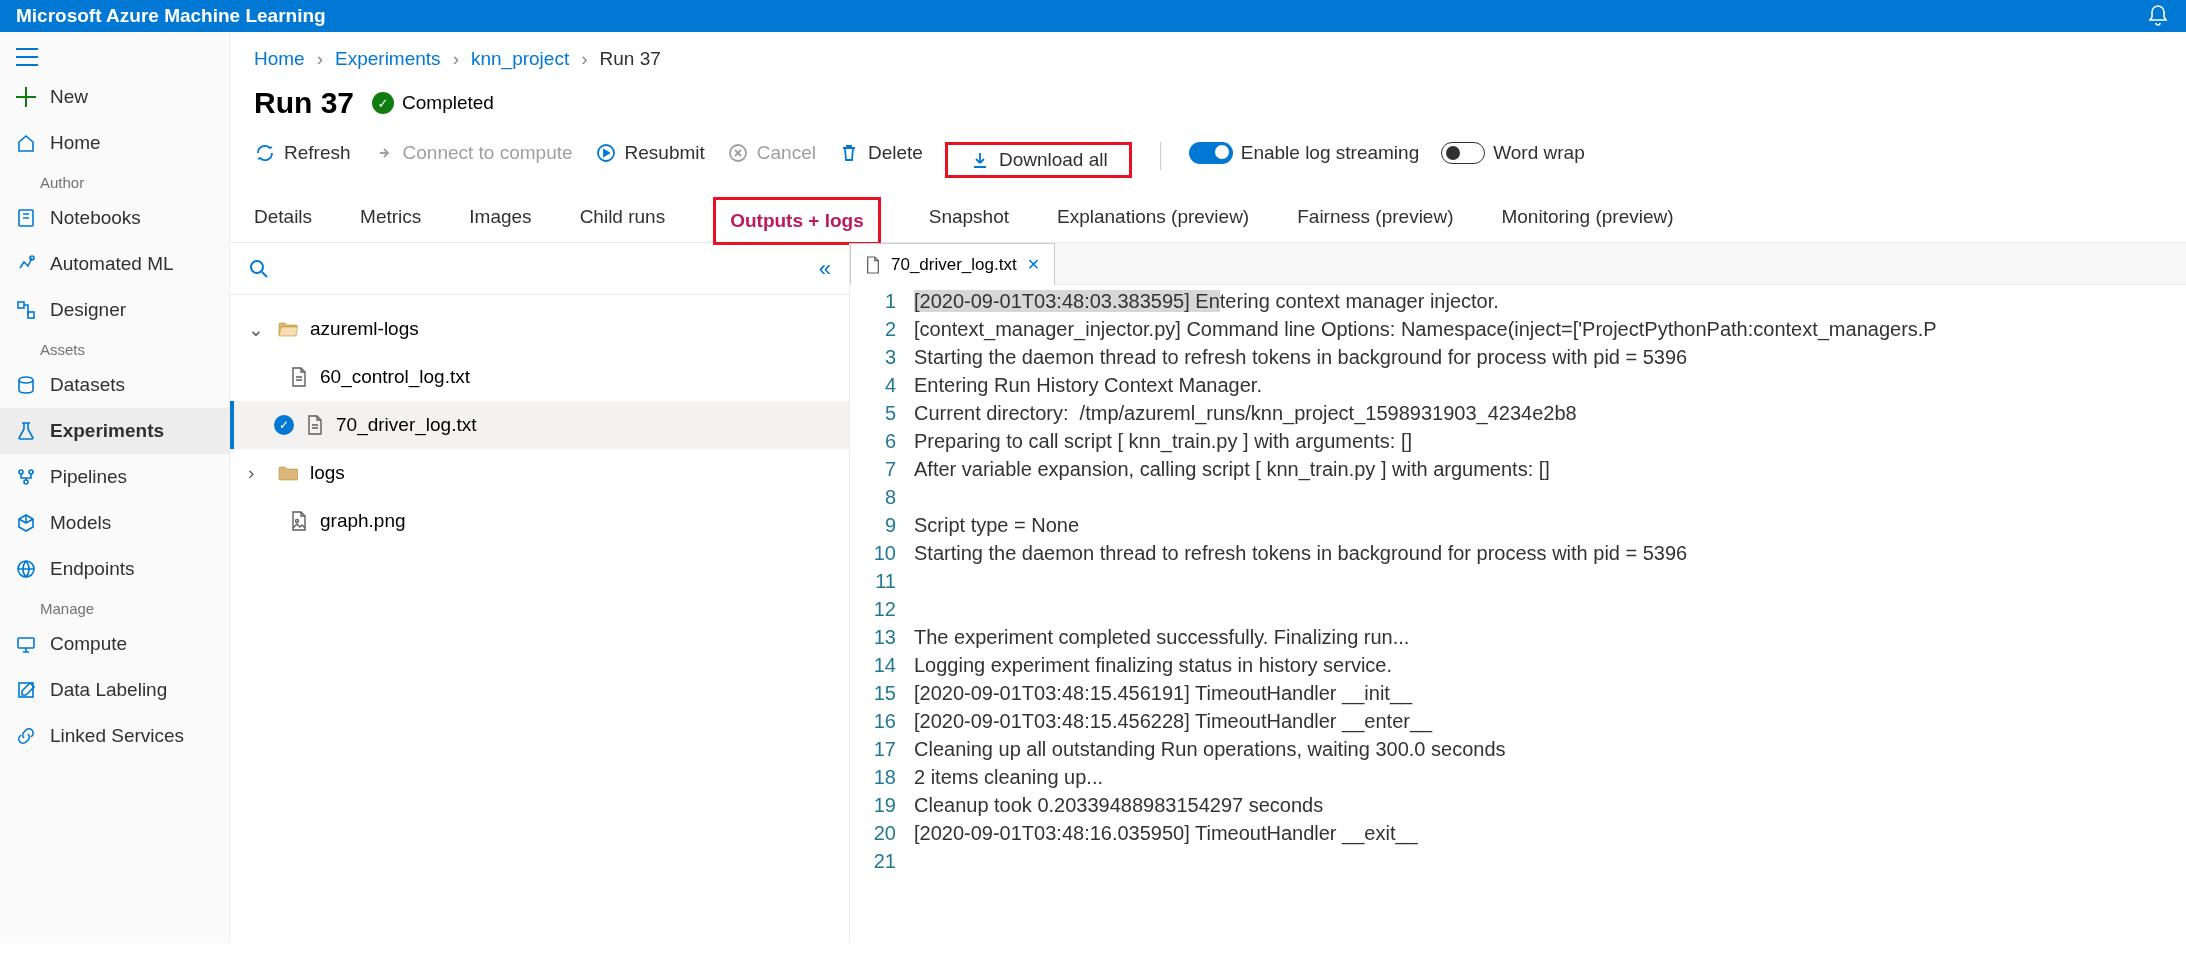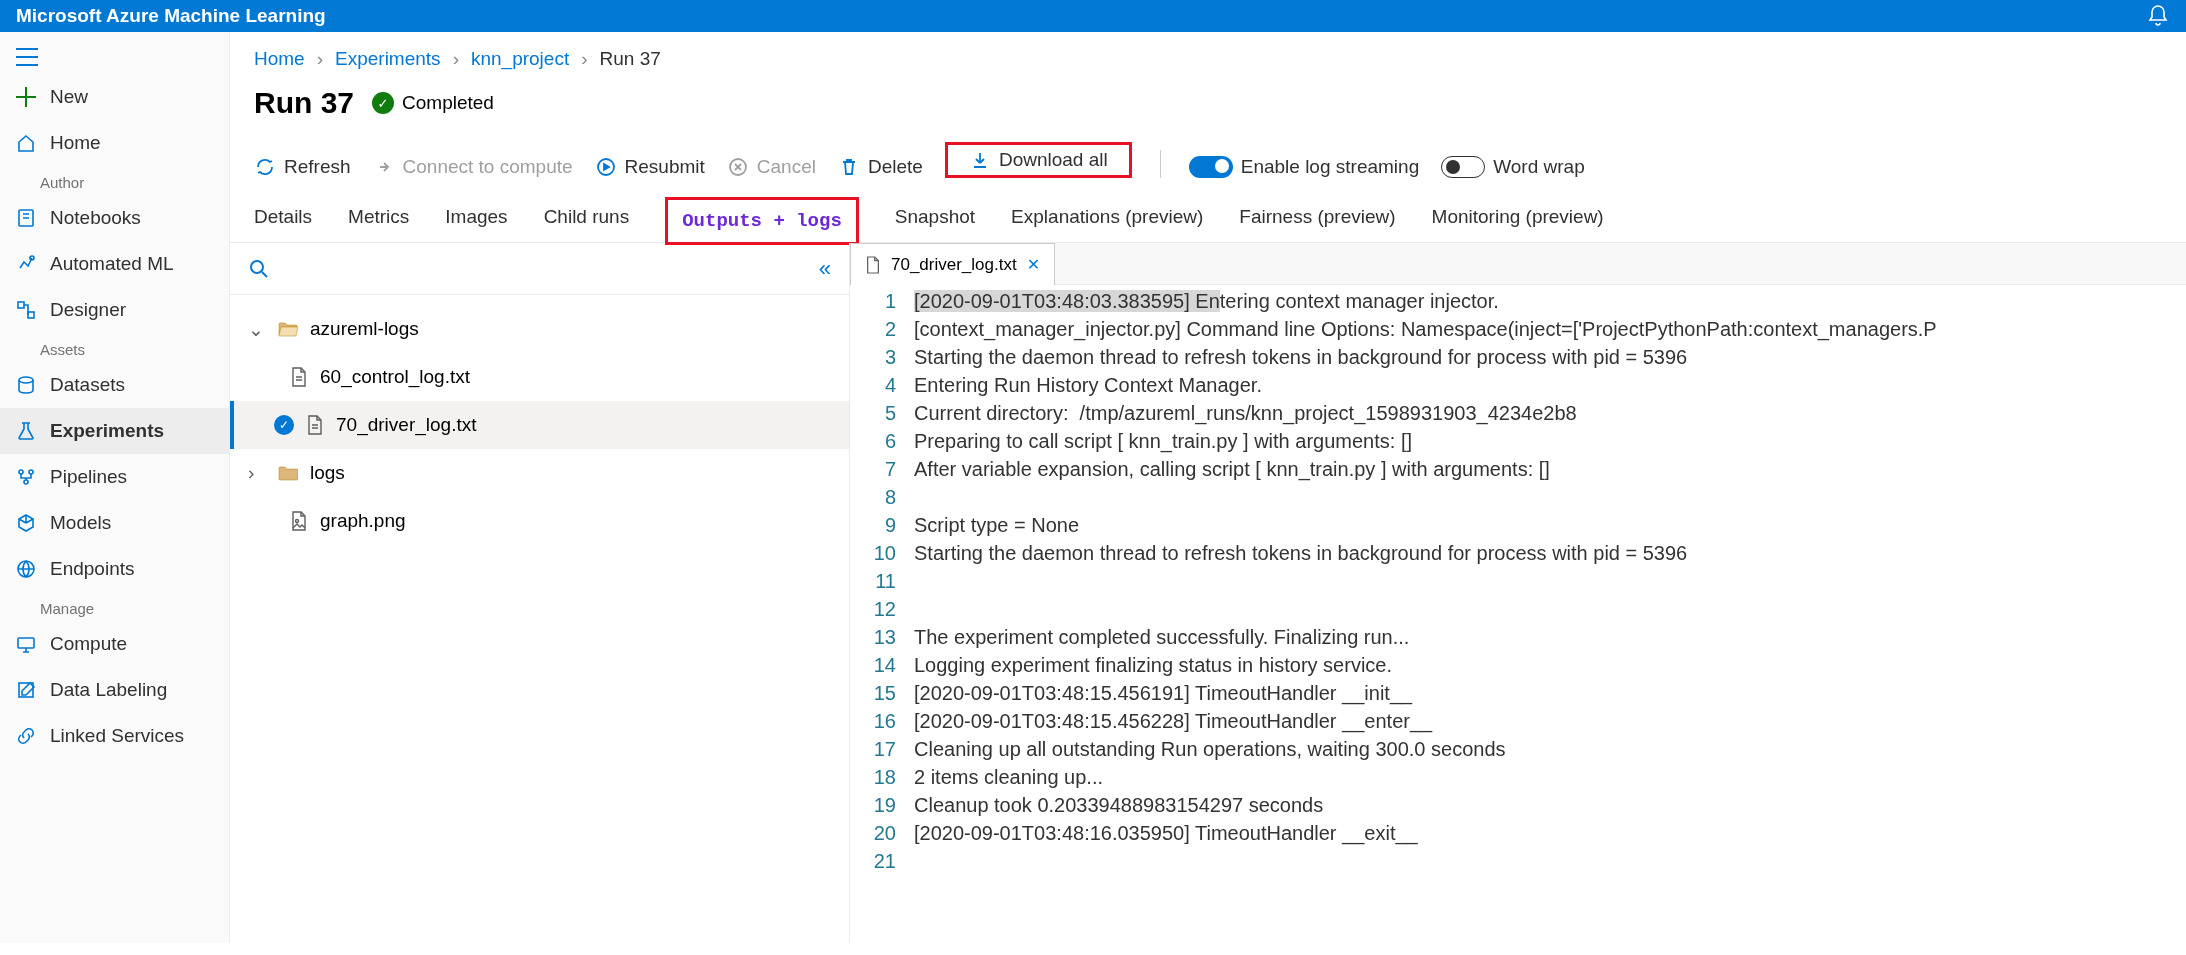--- a/index.html
+++ b/index.html
@@ -14,36 +14,36 @@
 .hamburger { padding:8px 16px; }
 .content { flex:1; display:flex; flex-direction:column; }
 .bc { display:flex; align-items:center; gap:12px; padding:16px 24px 8px; font-size:19px; }
 .bc a { color:#0078d4; text-decoration:none; }
 .bc .sep { color:#888; }
 .bc .cur { color:#323130; }
 .titlebar { display:flex; align-items:center; gap:18px; padding:8px 24px; }
 .titlebar h1 { font-size:30px; font-weight:600; }
 .status-badge { display:flex; align-items:center; gap:8px; font-size:19px; }
 .check-circle { width:22px; height:22px; background:#107c10; border-radius:50%; display:flex; align-items:center; justify-content:center; color:#fff; font-size:13px; }
-.toolbar { display:flex; align-items:flex-end; gap:22px; padding:14px 24px 18px; font-size:19px; color:#323130; }
+.toolbar { display:flex; align-items:flex-start; gap:22px; padding:14px 24px 18px; font-size:19px; color:#323130; }
 .tbtn { display:flex; align-items:center; gap:8px; cursor:pointer; }
 .tbtn.disabled { color:#a19f9d; }
 .tbtn .ic { width:22px; height:22px; display:flex; align-items:center; justify-content:center; color:#0078d4; }
 .tbtn.disabled .ic { color:#a19f9d; }
 .red-box { border:3px solid #e81123; padding:4px 21px; }
 .vdiv { width:1px; height:28px; background:#ccc; margin:0 6px; }
 .toggle { width:44px; height:22px; border-radius:11px; position:relative; }
 .toggle.on { background:#0078d4; }
 .toggle.off { background:#fff; border:1px solid #323130; }
 .toggle .knob { width:14px; height:14px; border-radius:50%; position:absolute; top:3px; }
 .toggle.on .knob { background:#fff; right:4px; }
 .toggle.off .knob { background:#323130; left:4px; top:3px; }
-.tabs { display:flex; gap:36px; padding:0 24px; border-bottom:1px solid #edebe9; font-size:19px; align-items:flex-end; }
+.tabs { display:flex; gap:48px; padding:0 24px; border-bottom:1px solid #edebe9; font-size:19px; align-items:flex-end; }
 .tab { padding:10px 0 14px; cursor:pointer; color:#323130; }
-.tab.active { color:#6d28d9; border-bottom:4px solid #0078d4; font-weight:600;font-family:Liberation Mono, monospace; }
+.tab.active { color:#be185d; border-bottom:4px solid #0078d4; font-weight:600; }
 .tab.red-box-tab { border:3px solid #e81123; padding:10px 14px 10px; margin-bottom:-3px; }
 .split { display:flex; flex:1; overflow:hidden; }
 .tree-pane { width:620px; border-right:1px solid #edebe9; display:flex; flex-direction:column; }
 .tree-head { display:flex; align-items:center; justify-content:space-between; padding:10px 18px; border-bottom:1px solid #edebe9; height:52px; }
 .search-ic { color:#0078d4; font-size:22px; }
 .collapse-ic { color:#0078d4; font-size:22px; }
 .tree { padding:10px 0; font-size:19px; }
 .tree-row { display:flex; align-items:center; gap:12px; padding:10px 18px; cursor:pointer; height:48px; }
 .tree-row.selected { background:#f3f2f1; border-left:4px solid #0078d4; padding-left:14px; }
 .tree-row .chev { width:18px; color:#605e5c; }

